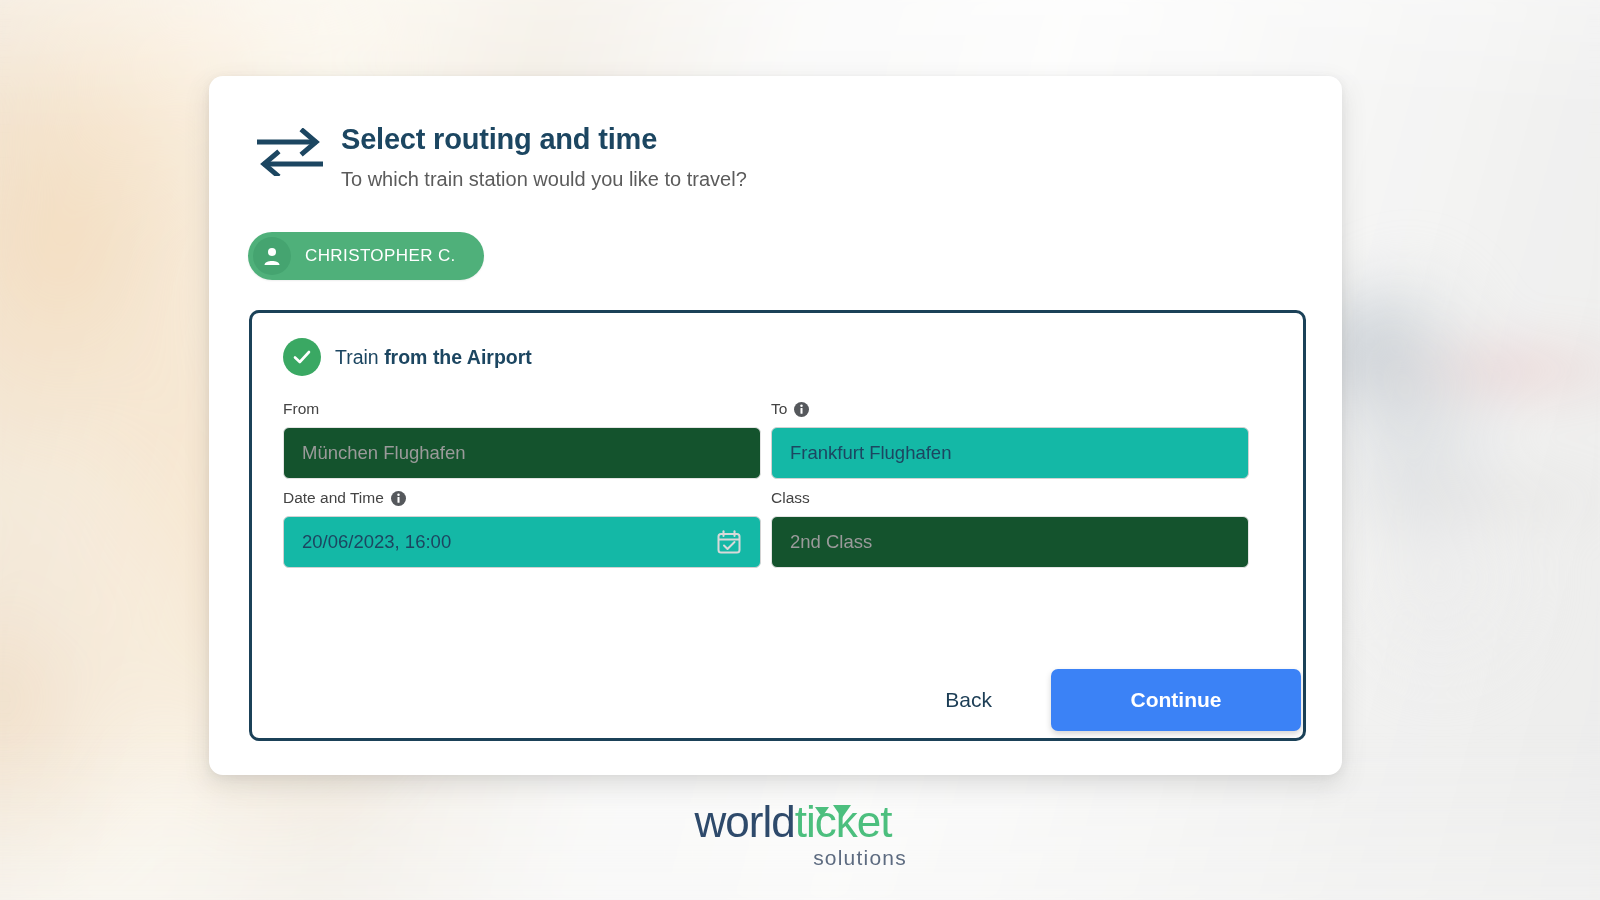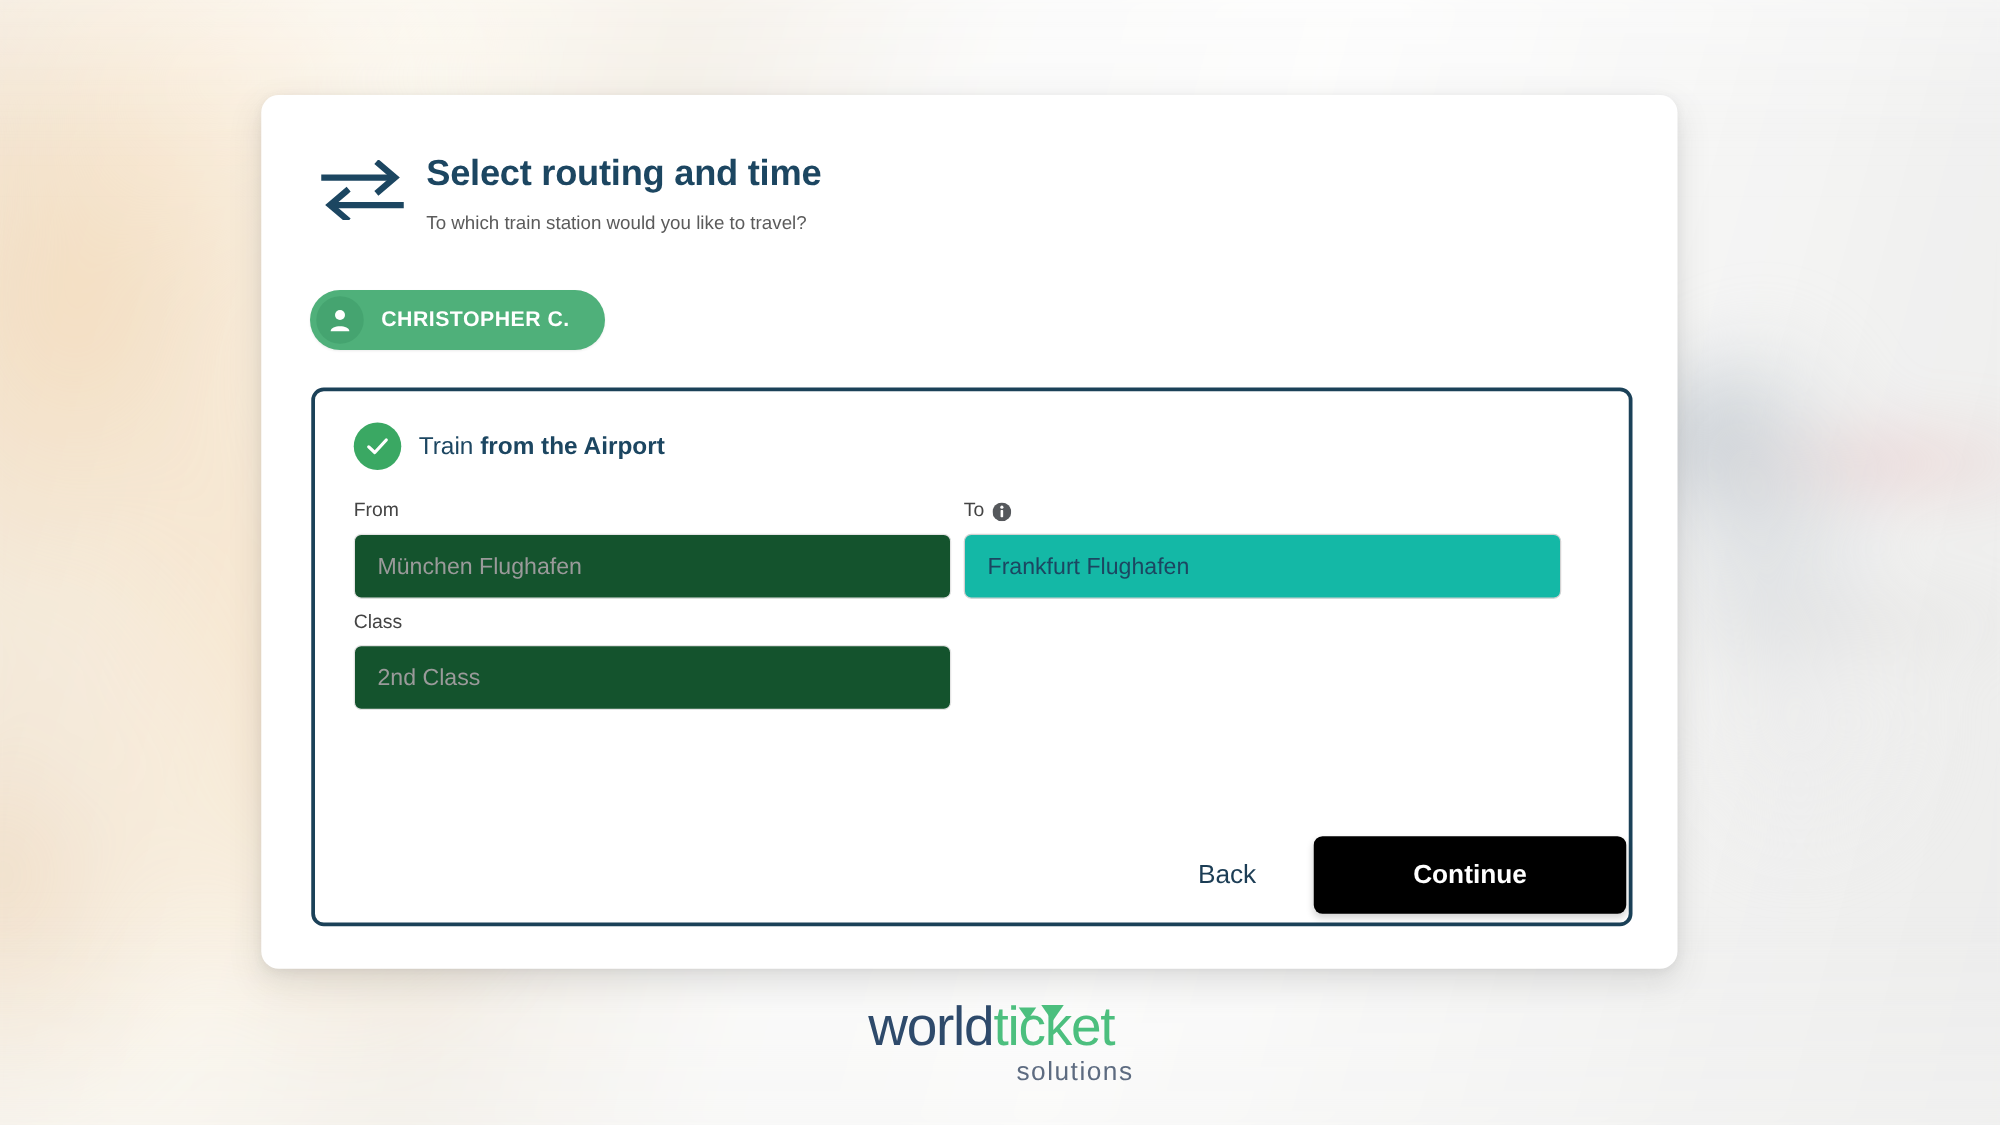--- a/index.html
+++ b/index.html
@@ -95,39 +95,38 @@
   }
   .header-texts { padding-top: 0; }
   .title {
     font-size: 29px;
     font-weight: bold;
     color: #1c4661;
     letter-spacing: -0.2px;
     line-height: 38px;
   }
   .subtitle {
-    font-size: 15px;
+    font-size: 20px;
     color: #5b5b5b;
     line-height: 26px;
     margin-top: 8px;
   }
 
   
   .chip {
     position: absolute;
     left: 39px;
     top: 156px;
     height: 48px;
     display: inline-flex;
     align-items: center;
     background: #4fb07a;
     border-radius: 24px;
     padding-right: 28px;
     box-shadow: 0 1px 2px rgba(0,0,0,0.07);
-    font-weight: bold;
   }
   .chip-avatar {
     width: 38px;
     height: 38px;
     margin-left: 5px;
     margin-right: 14px;
     border-radius: 50%;
     background: #45a470;
     display: flex;
     align-items: center;
@@ -236,31 +235,32 @@
   .btn-back {
     background: transparent;
     border: none;
     font-family: inherit;
     font-size: 21px;
     color: #1c3d55;
     padding: 18px 46px;
     cursor: pointer;
   }
   .btn-continue {
-    background: #000000;
+    background: #3b82f6;
     border: none;
     font-family: inherit;
     font-size: 21px;
     font-weight: bold;
     color: #ffffff;
     border-radius: 7px;
     width: 250px;
     height: 62px;
     cursor: pointer;
     box-shadow: 0 3px 6px rgba(0,0,0,0.17);
+    margin-left: 13px;
   }
 
   
   .logo {
     position: absolute;
     left: 0;
     right: 14px;
     top: 800px;
     text-align: center;
     line-height: 1;
@@ -355,20 +355,40 @@
               <circle cx="8" cy="8" r="8" fill="#55585c"></circle>
               <circle cx="8" cy="4" r="1.35" fill="#ffffff"></circle>
               <rect x="6.9" y="6.4" width="2.2" height="6.2" rx="0.6" fill="#ffffff"></rect>
             </svg>
           </div>
           <div class="input enabled">
             <span>Frankfurt Flughafen</span>
           </div>
         </div>
 
+        <div>
+          <div class="field-label">
+            <span>Date and Time</span>
+            <svg class="info-icon" viewBox="0 0 16 16">
+              <circle cx="8" cy="8" r="8" fill="#55585c"></circle>
+              <circle cx="8" cy="4" r="1.35" fill="#ffffff"></circle>
+              <rect x="6.9" y="6.4" width="2.2" height="6.2" rx="0.6" fill="#ffffff"></rect>
+            </svg>
+          </div>
+          <div class="input enabled">
+            <span>20/06/2023, 16:00</span>
+            <svg class="cal-icon" viewBox="0 0 26 26">
+              <rect x="2.5" y="5" width="21" height="18.5" rx="2.5" fill="none" stroke="#d9d9d9" stroke-width="2"></rect>
+              <line x1="2.5" y1="10.5" x2="23.5" y2="10.5" stroke="#d9d9d9" stroke-width="2"></line>
+              <line x1="7.5" y1="2.2" x2="7.5" y2="7" stroke="#d9d9d9" stroke-width="2" stroke-linecap="round"></line>
+              <line x1="18.5" y1="2.2" x2="18.5" y2="7" stroke="#d9d9d9" stroke-width="2" stroke-linecap="round"></line>
+              <polyline points="8,16.5 11.5,20 18.5,13" fill="none" stroke="#d9d9d9" stroke-width="2" stroke-linecap="round" stroke-linejoin="round"></polyline>
+            </svg>
+          </div>
+        </div>
 
         <div>
           <div class="field-label">
             <span>Class</span>
           </div>
           <div class="input disabled">
             <span>2nd Class</span>
           </div>
         </div>
 

